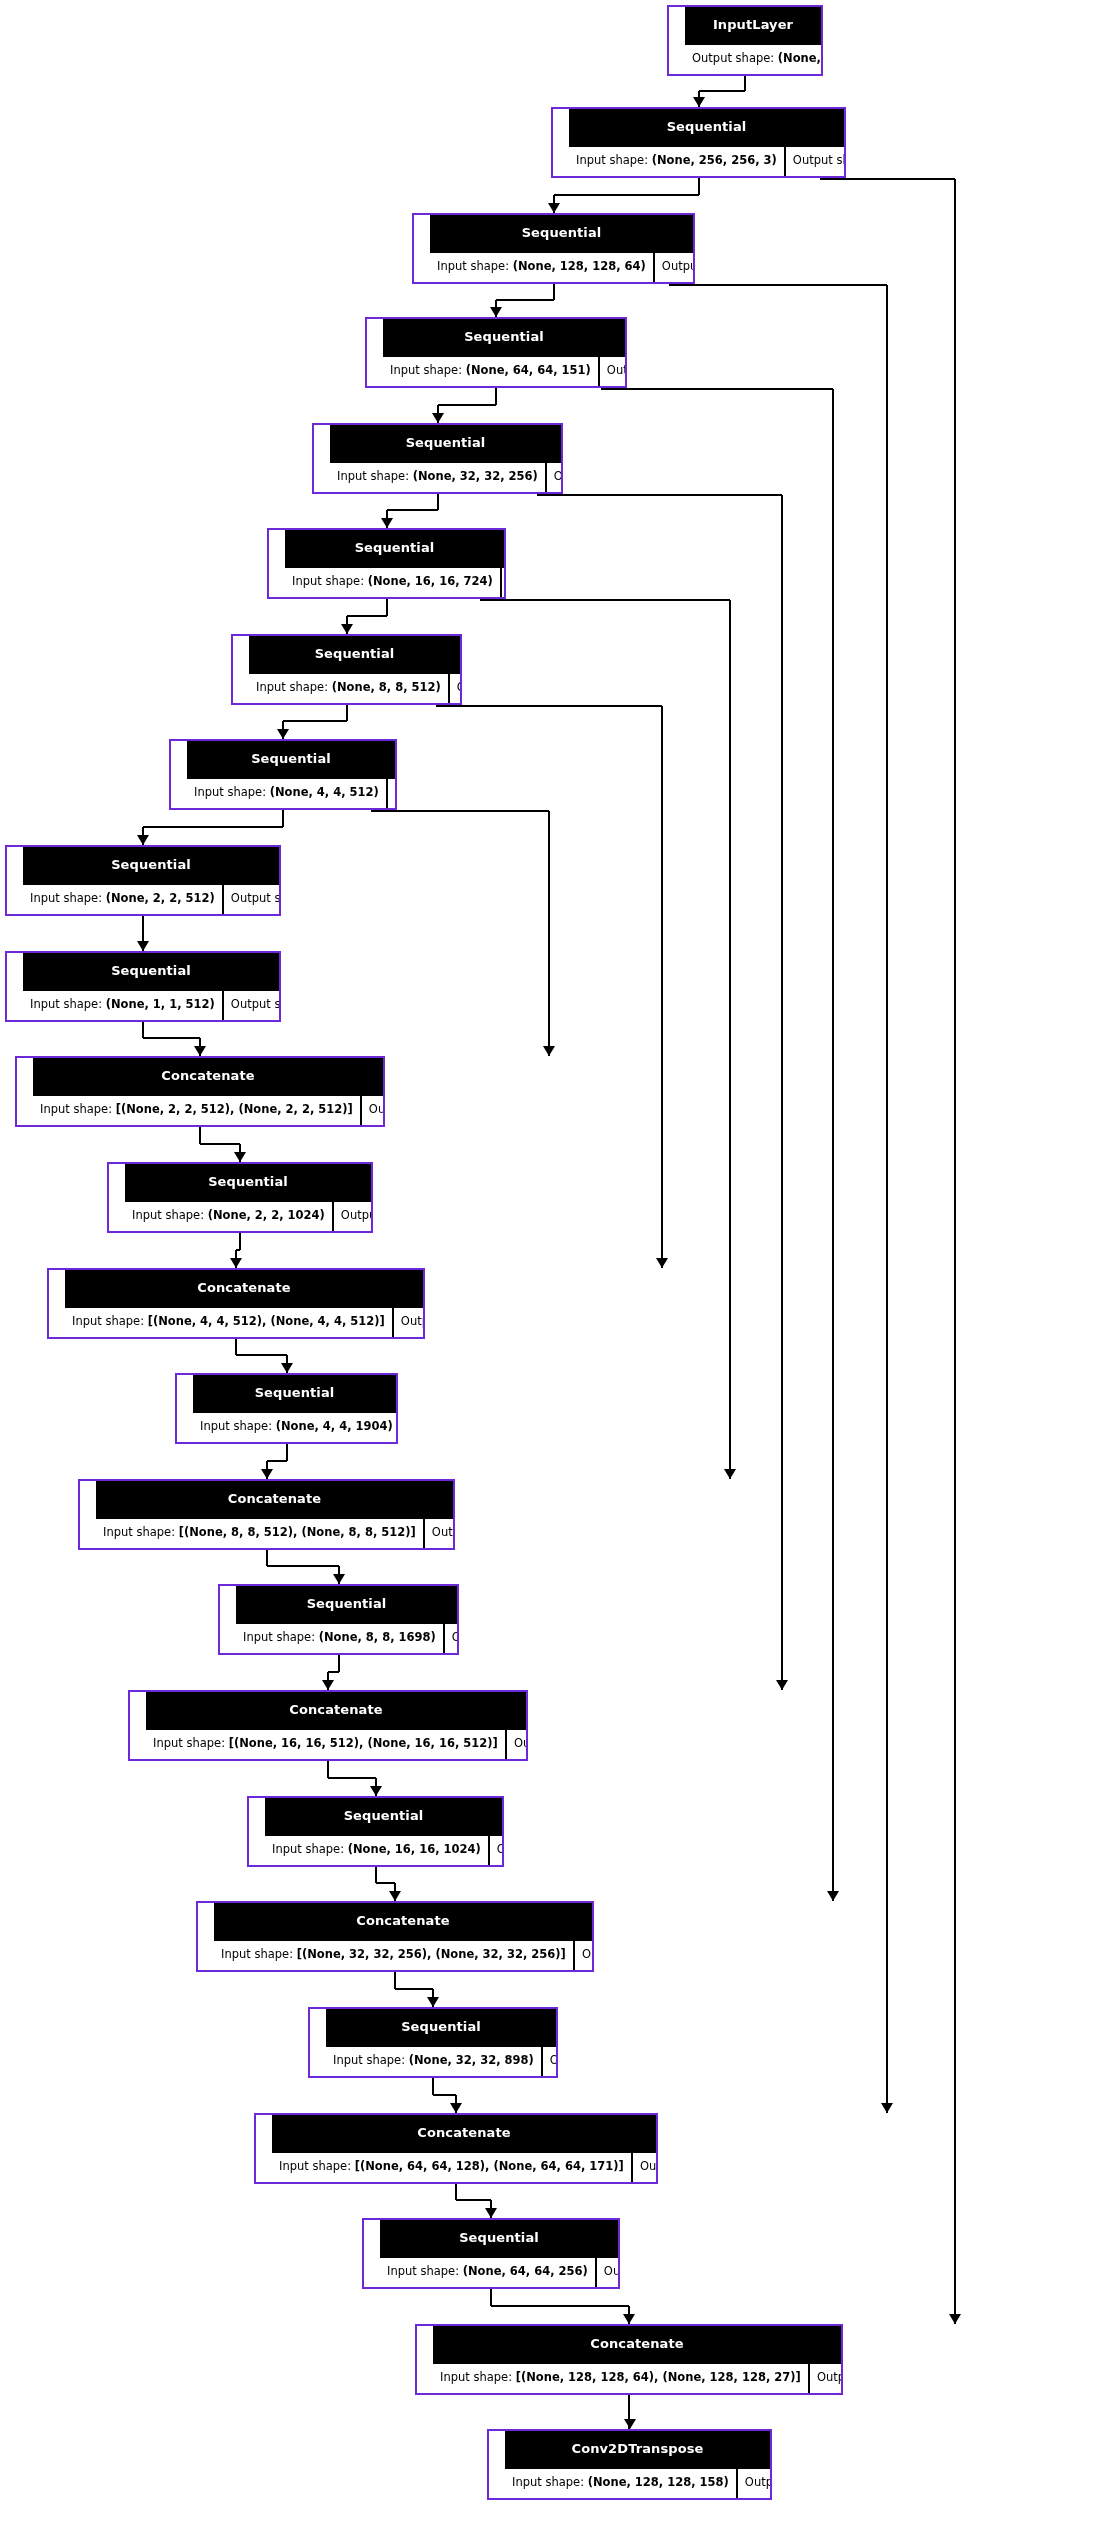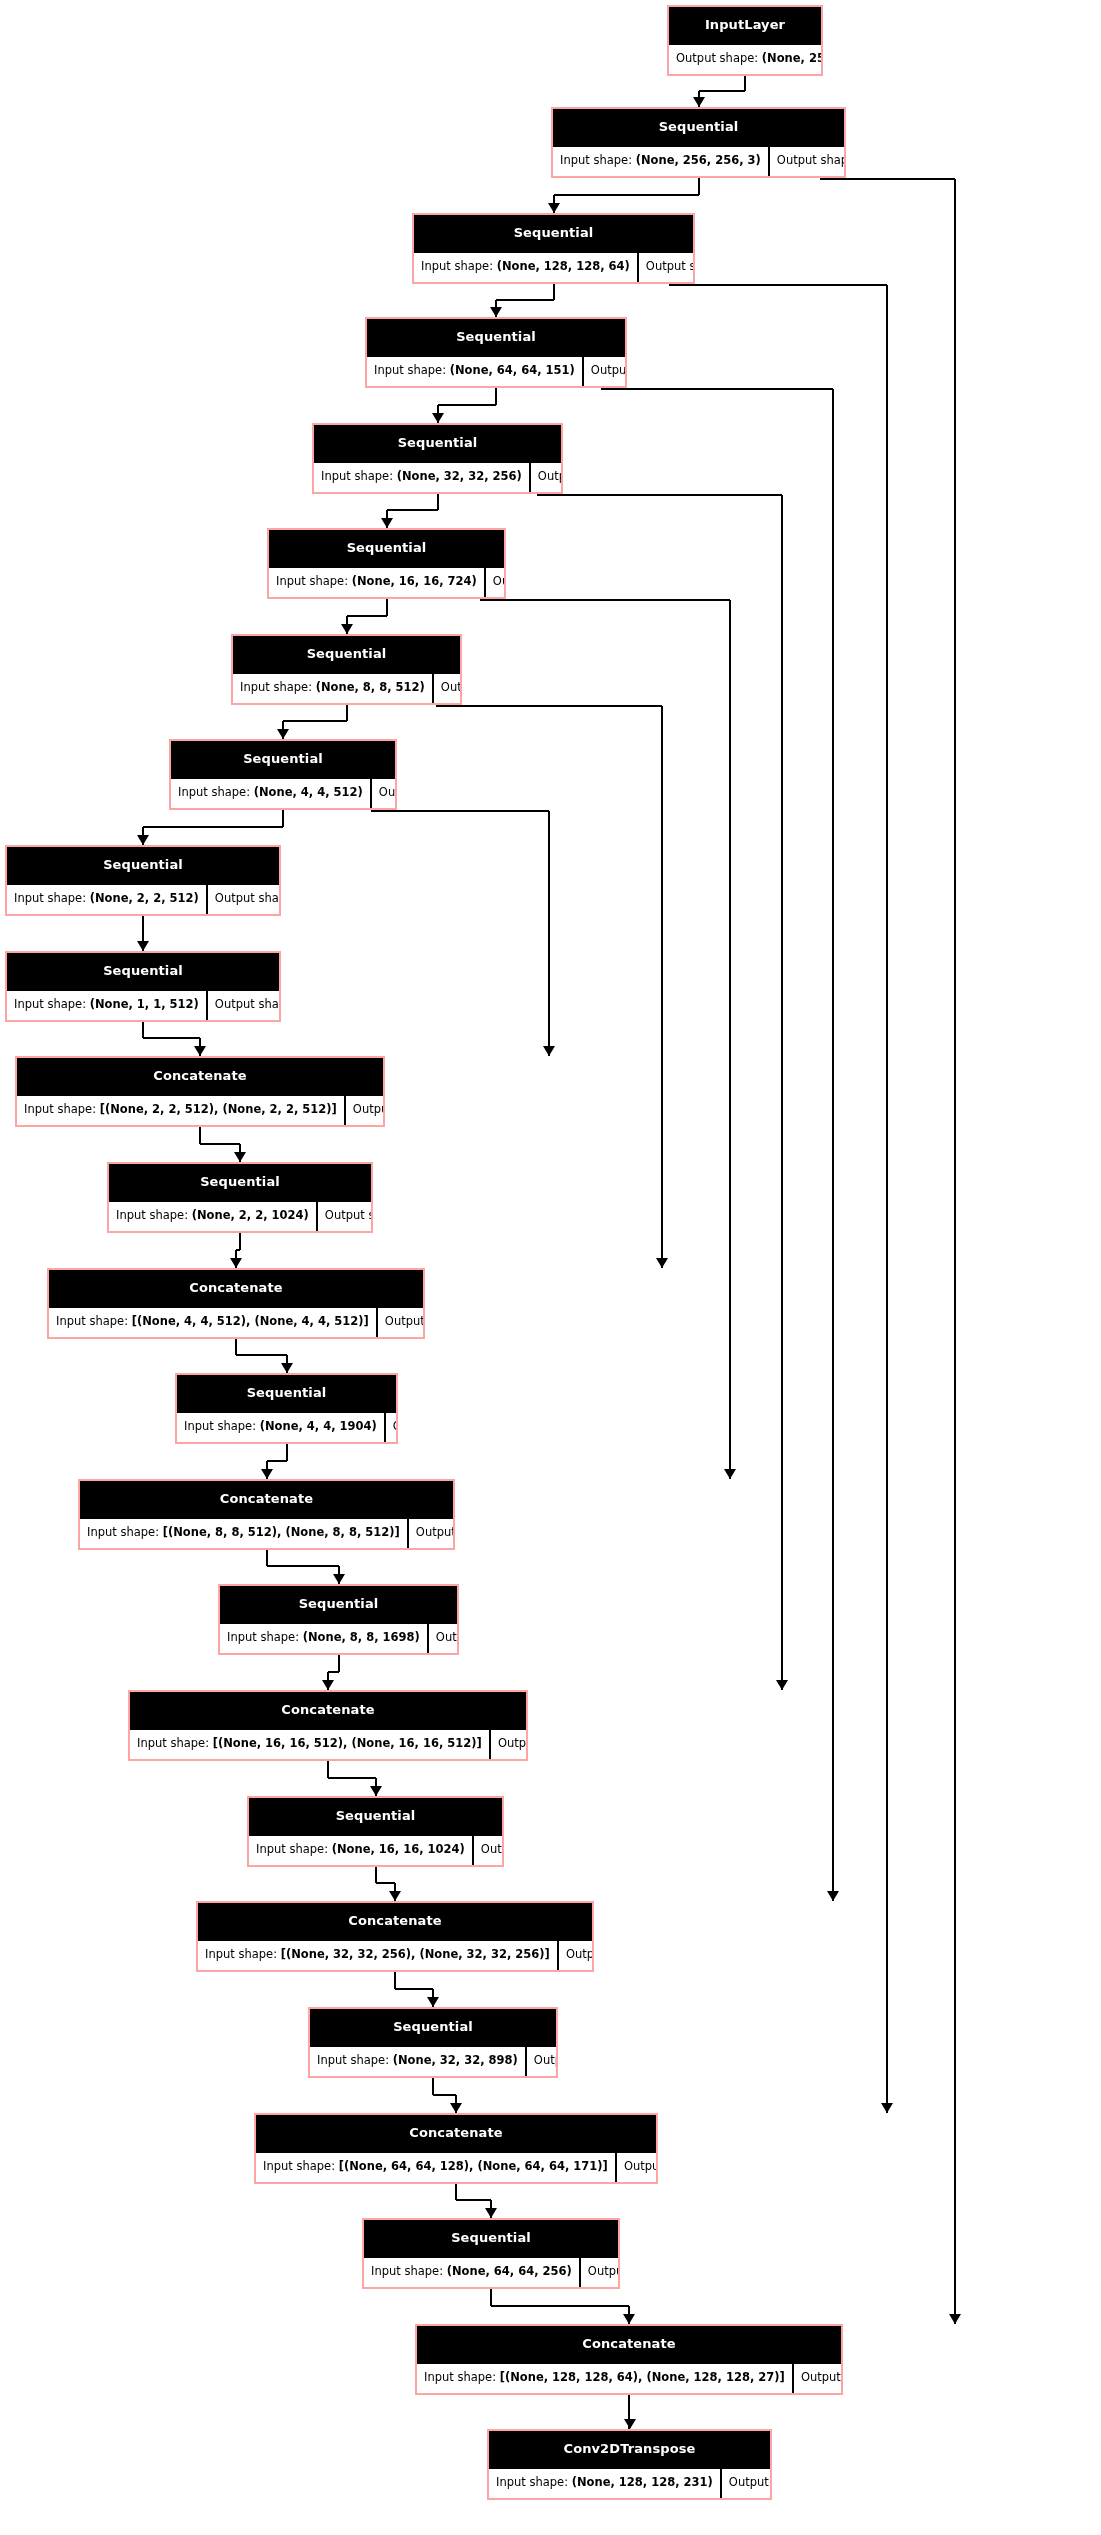--- a/index.html
+++ b/index.html
@@ -14,23 +14,24 @@
     position: relative;
     width: 1101px;
     height: 2535px;
     background: #ffffff;
     overflow: hidden;
   }
   
   .node {
     position: absolute;
     box-sizing: border-box;
-    border: 2px solid #fca5a5;
+    border: 2px solid #6d28d9;
     background: #ffffff;
     overflow: hidden;
+    padding-left: 16px;
   }
   .node-title {
     background: #000000;
     color: #ffffff;
     font-weight: bold;
     text-align: center;
     font-size: 13px;
     line-height: 1;
     padding: 11px 4px 12px 4px;
     letter-spacing: 0.1px;
@@ -351,18 +352,18 @@
       <div class="node" style="left: 415px; top: 2324px; width: 428px;">
         <div class="node-title">Concatenate</div>
         <div class="node-body">
           <div class="cell"><span class="lbl">Input shape: </span><b>[(None, 128, 128, 64), (None, 128, 128, 27)]</b></div>
           <div class="cell" style="flex: 1 1 auto;"><span class="lbl">Output shape: </span></div>
         </div>
       </div>
       <div class="node" style="left: 487px; top: 2429px; width: 285px;">
         <div class="node-title">Conv2DTranspose</div>
         <div class="node-body">
-          <div class="cell"><span class="lbl">Input shape: </span><b>(None, 128, 128, 231)</b></div>
+          <div class="cell"><span class="lbl">Input shape: </span><b>(None, 128, 128, 158)</b></div>
           <div class="cell" style="flex: 1 1 auto;"><span class="lbl">Output shape: </span></div>
         </div>
       </div>
     </div>
 </div>
 
 </body></html>

